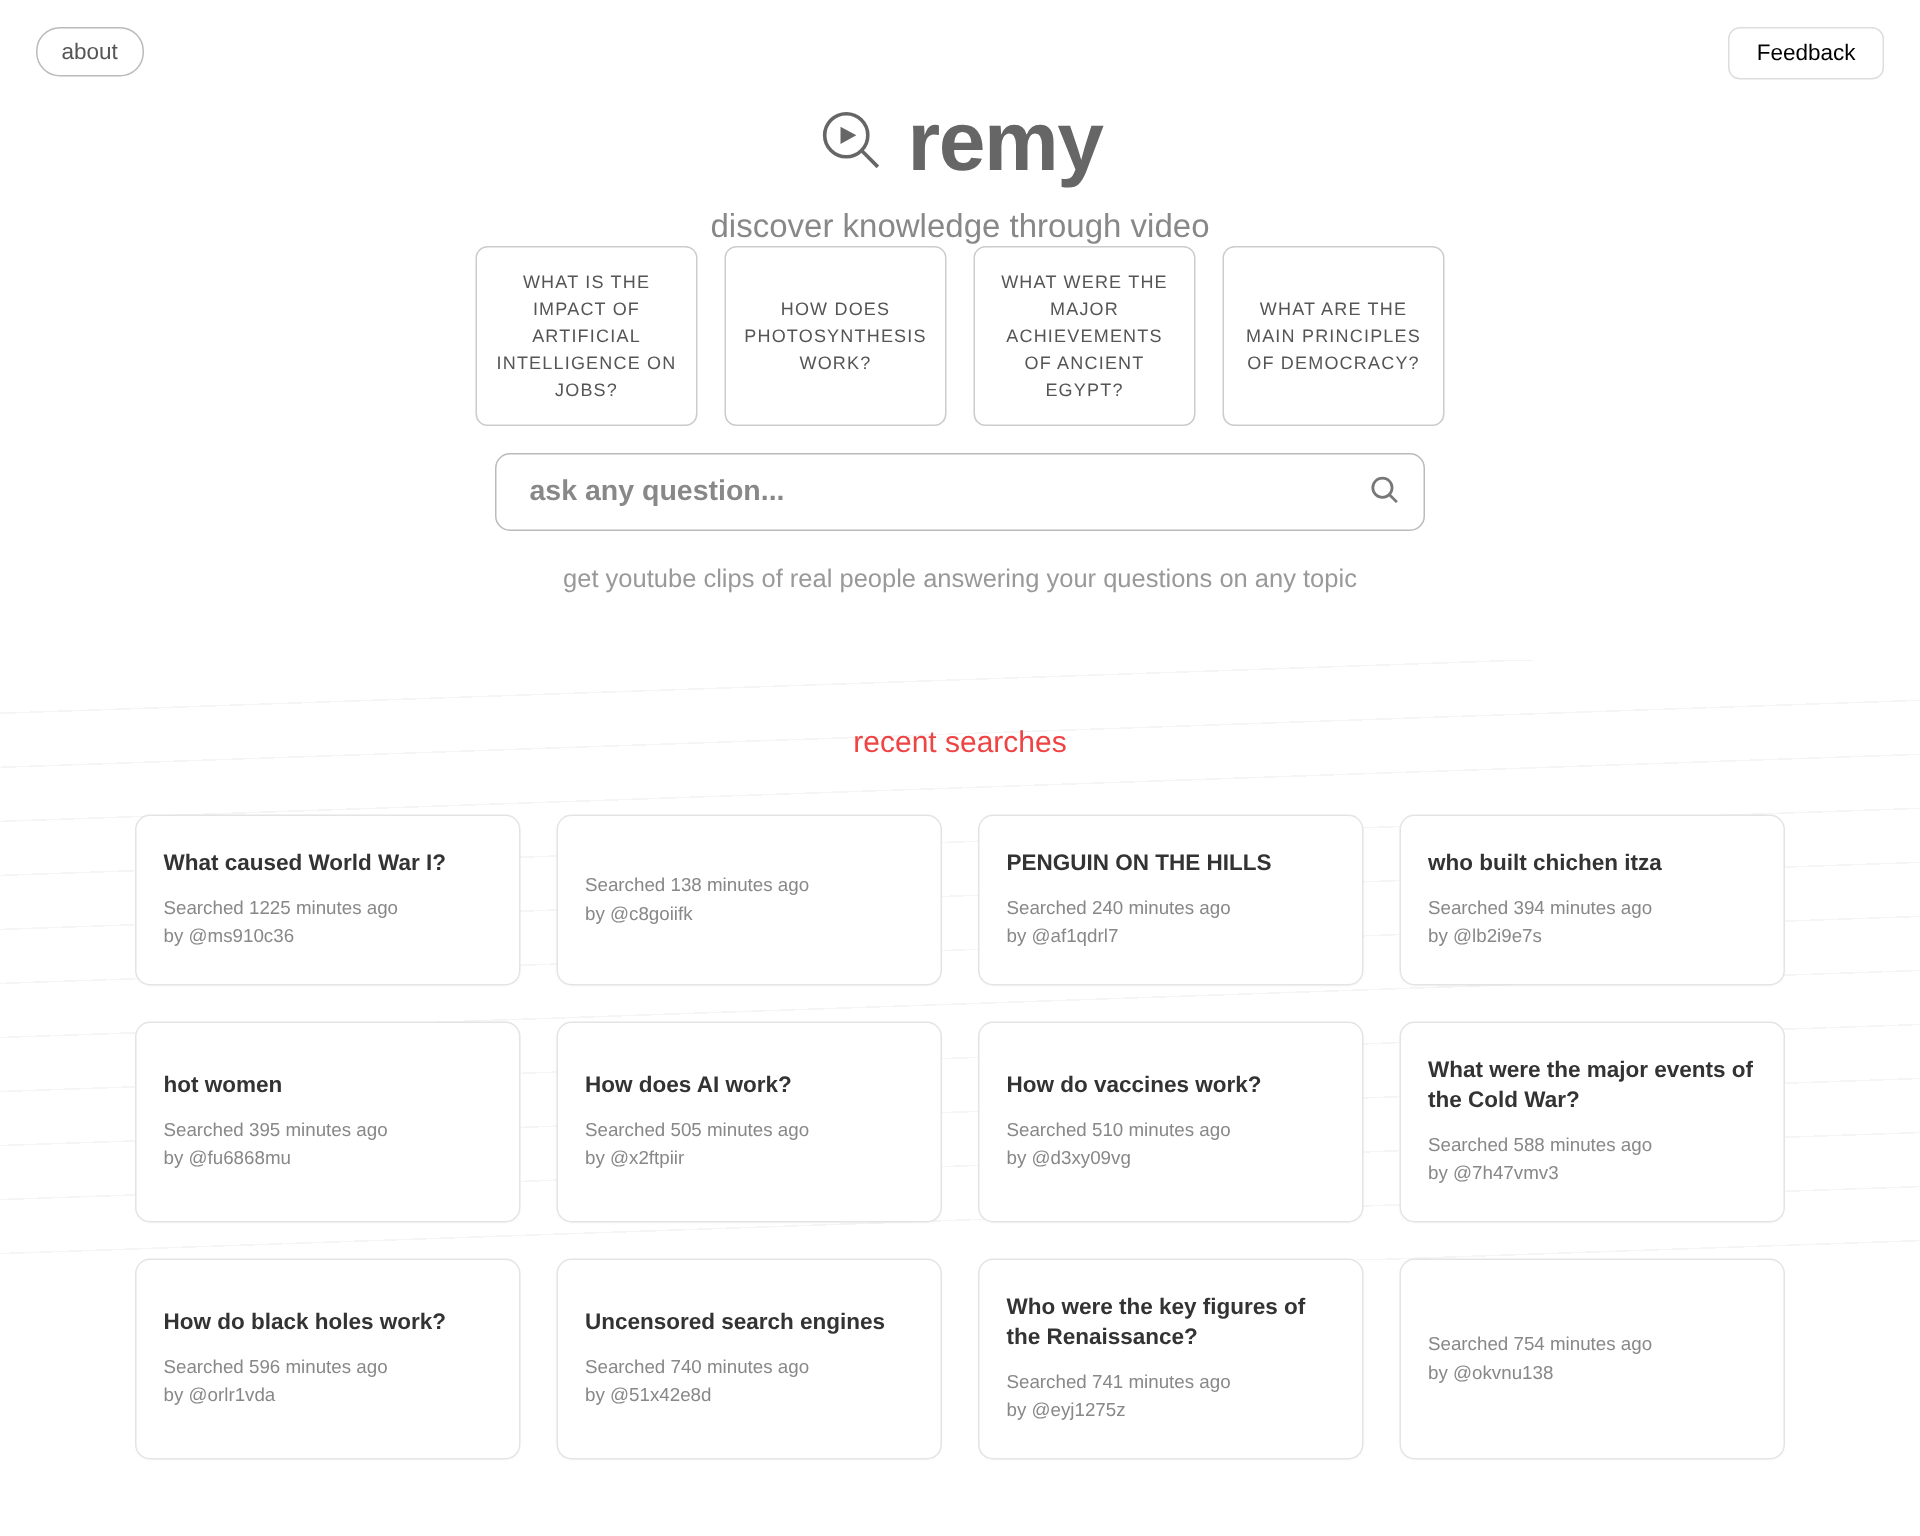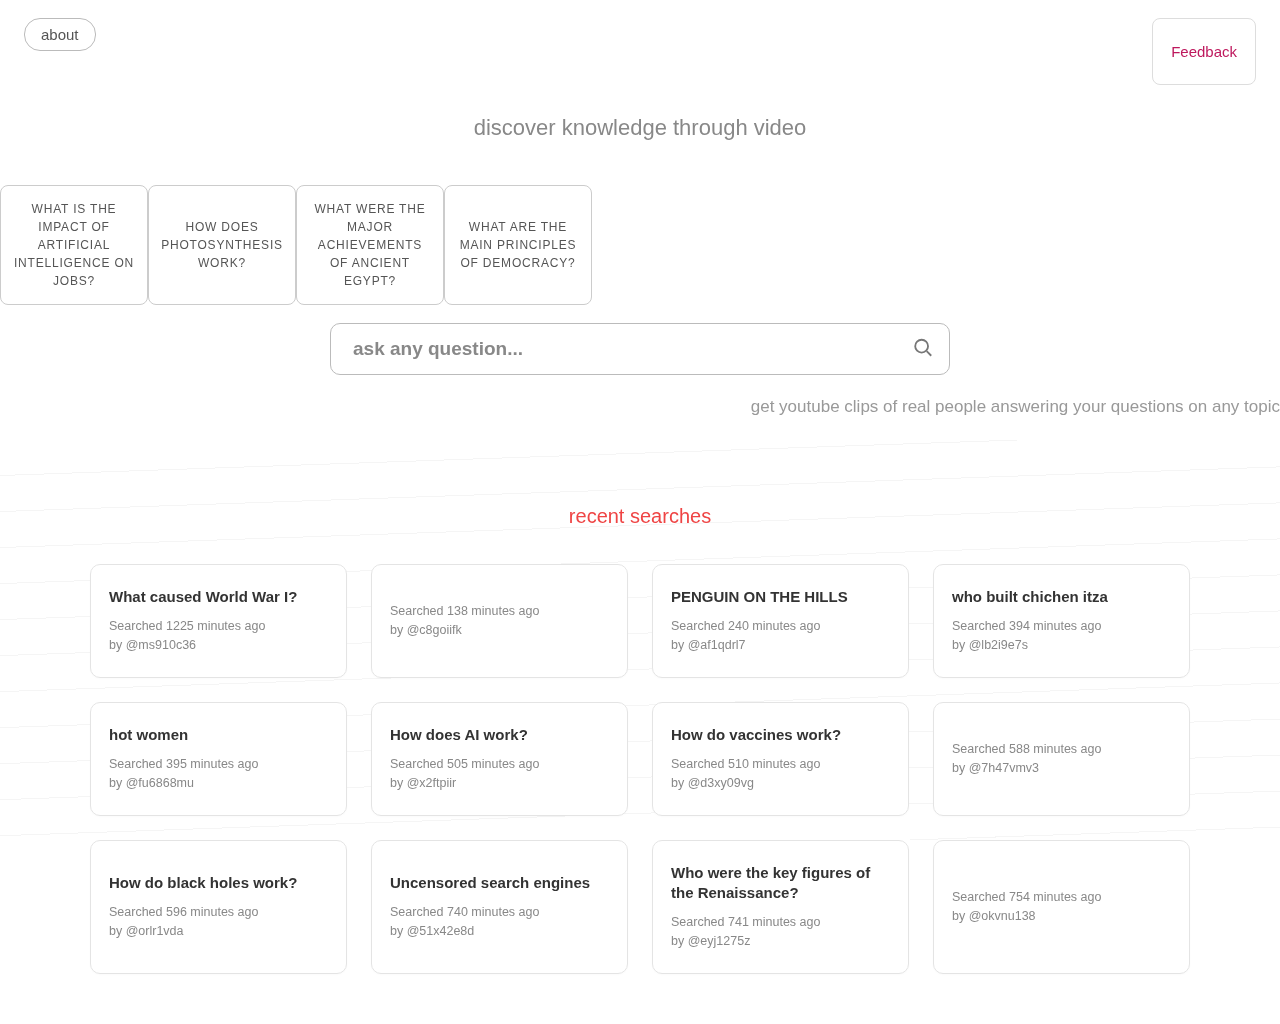--- a/index.html
+++ b/index.html
@@ -49,24 +49,24 @@
       padding: 7px 16px;
       border-radius: 16px;
       font-size: 15px;
       color: #555;
       cursor: pointer;
     }
     
     .feedback-btn {
       border: 1px solid #ddd;
       background: #fff;
-      padding: 24px 18px;
+      padding: 8px 18px;
       border-radius: 8px;
       font-size: 15px;
-      color: #be185d;
+      color: #000000;
       cursor: pointer;
     }
     
     .hero {
       text-align: center;
       position: relative;
       z-index: 1;
     }
     
     .logo-row {
@@ -90,21 +90,22 @@
     }
     
     .tagline {
       font-size: 22px;
       color: #888;
       margin-top: 12px;
     }
     
     .suggestions {
       display: flex;
-      margin-top: 44px;
+      justify-content: center;
+      gap: 18px;
       flex-wrap: wrap;
     }
     
     .suggestion-card {
       width: 148px;
       min-height: 96px;
       border: 1px solid #ccc;
       border-radius: 8px;
       padding: 14px 10px;
       font-size: 12px;
@@ -146,21 +147,21 @@
       right: 16px;
       top: 50%;
       transform: translateY(-50%);
       background: none;
       border: none;
       cursor: pointer;
       color: #777;
     }
     
     .subtext {
-      text-align: right;
+      text-align: center;
       color: #999;
       font-size: 17px;
       margin-top: 22px;
     }
     
     .recent-header {
       text-align: center;
       font-size: 20px;
       color: #ef4444;
       margin-top: 88px;
@@ -208,20 +209,30 @@
 <body>
 
 <div class="bg-lines"></div>
 
 <div class="top-bar">
   <button class="about-btn">about</button>
   <button class="feedback-btn">Feedback</button>
 </div>
 
 <div class="hero">
+  <div class="logo-row">
+    <span class="logo-icon">
+      <svg viewBox="0 0 48 48" width="46" height="46" fill="none" stroke="#666" stroke-width="2.5">
+        <circle cx="20" cy="20" r="15"></circle>
+        <line x1="31" y1="31" x2="42" y2="42"></line>
+        <polygon points="16,14 16,26 27,20" fill="#666" stroke="none"></polygon>
+      </svg>
+    </span>
+    <span class="logo-text">remy</span>
+  </div>
 
   <div class="tagline">discover knowledge through video</div>
 
   <div class="suggestions">
     <div class="suggestion-card">WHAT IS THE IMPACT OF ARTIFICIAL INTELLIGENCE ON JOBS?</div>
     <div class="suggestion-card">HOW DOES PHOTOSYNTHESIS WORK?</div>
     <div class="suggestion-card">WHAT WERE THE MAJOR ACHIEVEMENTS OF ANCIENT EGYPT?</div>
     <div class="suggestion-card">WHAT ARE THE MAIN PRINCIPLES OF DEMOCRACY?</div>
   </div>
 
@@ -271,20 +282,21 @@
       <div class="title">How does AI work?</div>
       <div class="meta">Searched 505 minutes ago</div>
       <div class="meta">by @x2ftpiir</div>
     </div>
     <div class="search-card">
       <div class="title">How do vaccines work?</div>
       <div class="meta">Searched 510 minutes ago</div>
       <div class="meta">by @d3xy09vg</div>
     </div>
     <div class="search-card">
+      <div class="title">What were the major events of the Cold War?</div>
       <div class="meta">Searched 588 minutes ago</div>
       <div class="meta">by @7h47vmv3</div>
     </div>
     <div class="search-card">
       <div class="title">How do black holes work?</div>
       <div class="meta">Searched 596 minutes ago</div>
       <div class="meta">by @orlr1vda</div>
     </div>
     <div class="search-card">
       <div class="title">Uncensored search engines</div>

